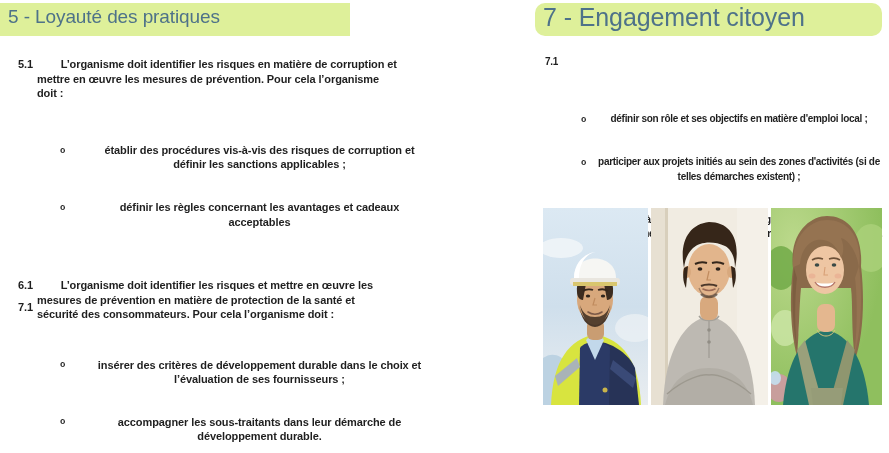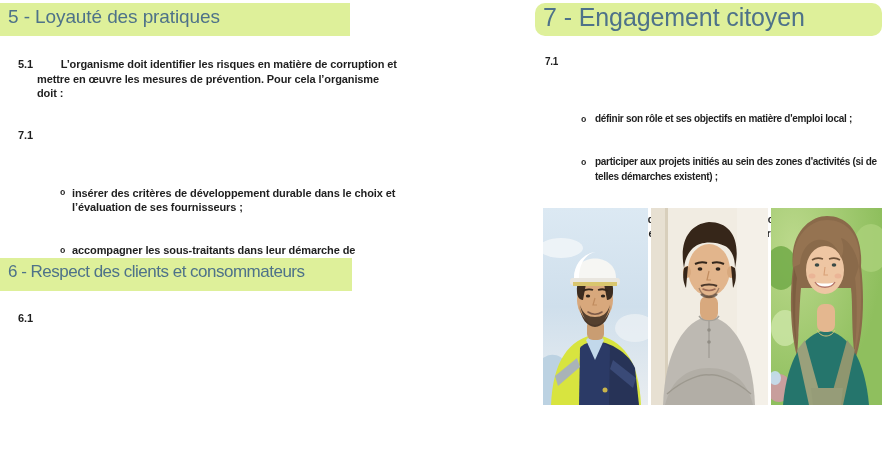--- a/index.html
+++ b/index.html
@@ -17,21 +17,21 @@
   .body{font-size:11px;line-height:14.3px;font-weight:600;letter-spacing:-0.1px;}
   #section5 .body{margin-top:7px;}
   #section6 .body{margin-top:6px;}
   #section7 .body{margin-top:5px;font-size:10px;letter-spacing:-0.3px;}
   .item{position:relative;padding-left:37px;white-space:pre-wrap;}
   .item .num{position:absolute;left:18px;top:14px;}
   #section7 .item{padding-left:27px;}
   #section7 .item .num{left:10px;}
   ul.bullets{list-style:none;margin:0;padding:0;margin-left:23px;}
   #section7 ul.bullets{margin-left:19px;}
-  ul.bullets li{position:relative;padding-left:12px;}
+  ul.bullets li{position:relative;padding-left:12px;text-align:center;}
   #section7 ul.bullets li{padding-left:14px;}
   ul.bullets li::before{content:"o";position:absolute;left:0;top:0.5px;
       font-family:"Liberation Mono",monospace;font-size:9px;font-weight:700;}
   .photo{position:absolute;left:543px;top:208px;width:340px;height:197px;
          display:flex;gap:3px;}
   .photo .panel{height:197px;overflow:hidden;}
   svg{display:block;}
 </style>
 </head>
 <body>
@@ -40,41 +40,46 @@
 
   <div class="section" id="section5">
     <div class="title-bar">
       <span>5 - Loyauté des pratiques</span>
     </div>
     <div class="body">
       <div class="item">
         <span class="num">5.1</span><span>L’organisme doit identifier les risques en matière de corruption et
 mettre en œuvre les mesures de prévention. Pour cela l’organisme
 doit :</span>
+        <ul class="bullets">
+          <li><span>établir des procédures vis-à-vis des risques de corruption et
+définir les sanctions applicables ;</span></li>
+          <li><span>définir les règles concernant les avantages et cadeaux
+acceptables</span></li>
+        </ul>
       </div>
       <div class="item">
         <span class="num">7.1</span>
         <ul class="bullets">
           <li><span>insérer des critères de développement durable dans le choix et
 l’évaluation de ses fournisseurs ;</span></li>
           <li><span>accompagner les sous-traitants dans leur démarche de
 développement durable.</span></li>
         </ul>
       </div>
 
     </div>
   </div>
 
   <div class="section" id="section6">
-    <div class="title-bar">
-      <span>6 - Respect des clients et consommateurs</span>
-    </div>
     <div class="body">
       <div class="item">
-        <span class="num">6.1</span>
+        <span class="num">6.1</span><span>L’organisme doit identifier les risques et mettre en œuvre les
+mesures de prévention en matière de protection de la santé et
+sécurité des consommateurs. Pour cela l’organisme doit :</span>
         <ul class="bullets">
           
           
         </ul>
       </div>
 
     </div>
   </div>
 
   <div class="section" id="section7">

